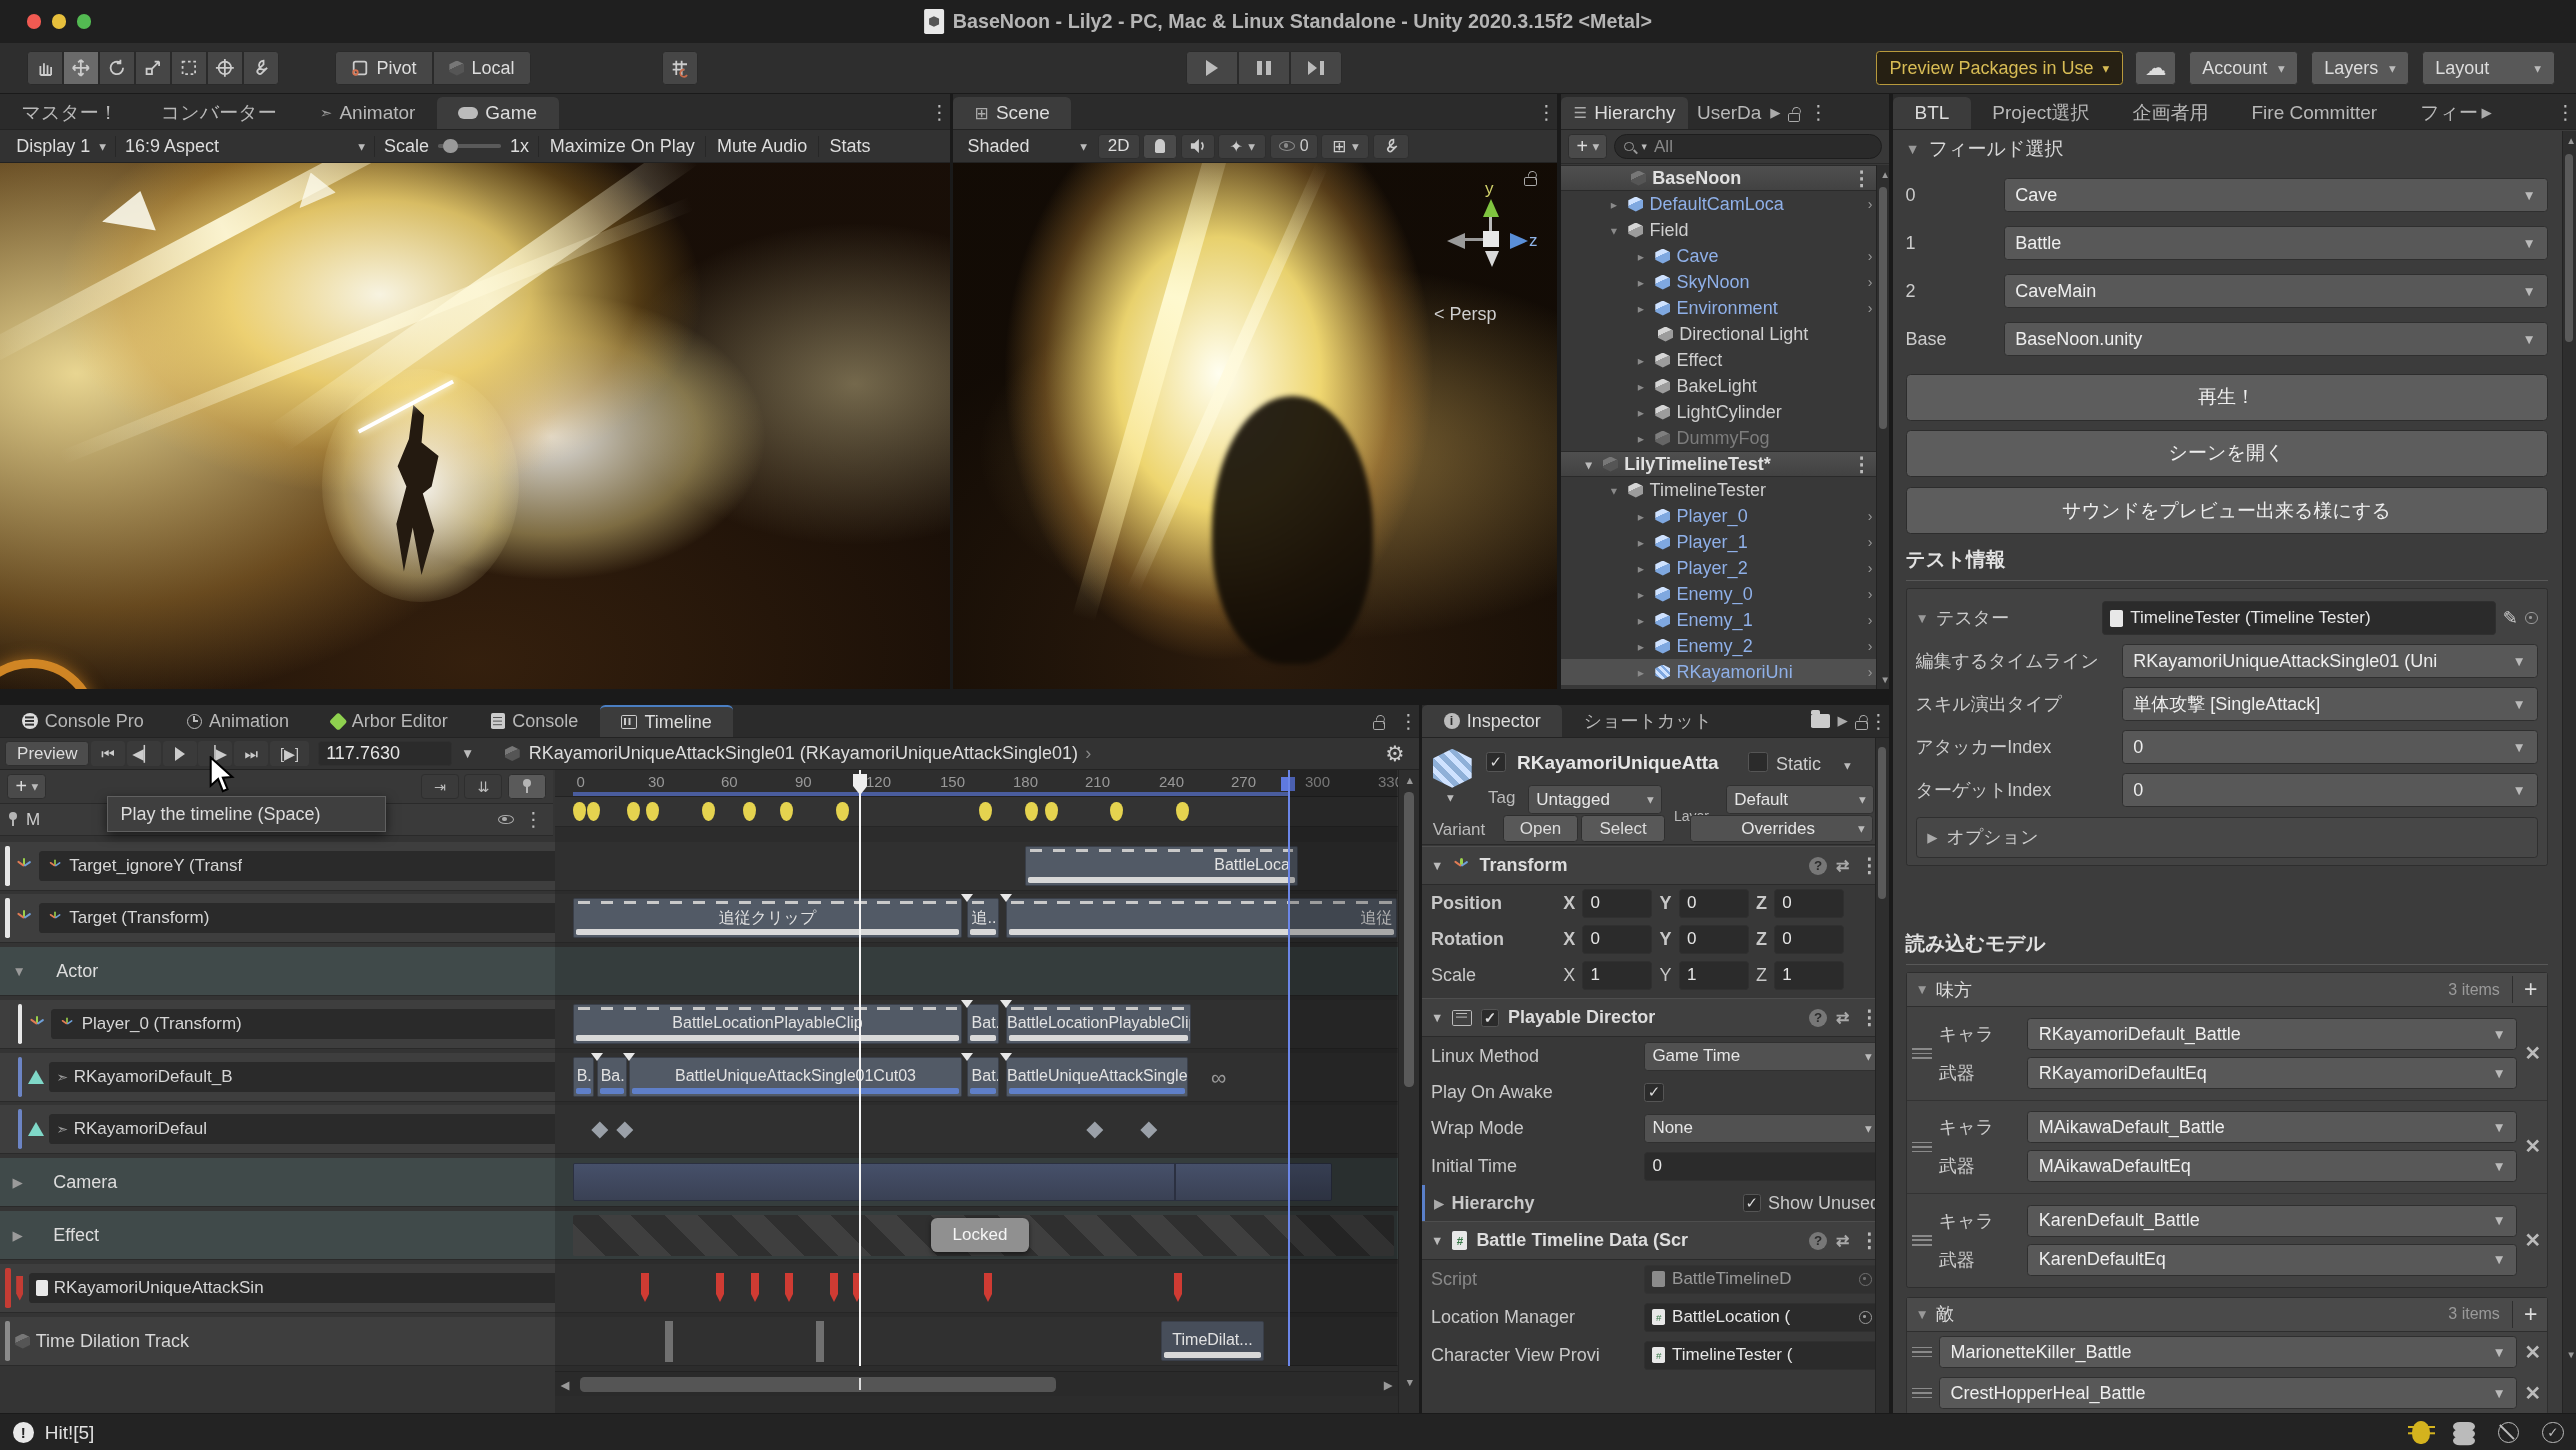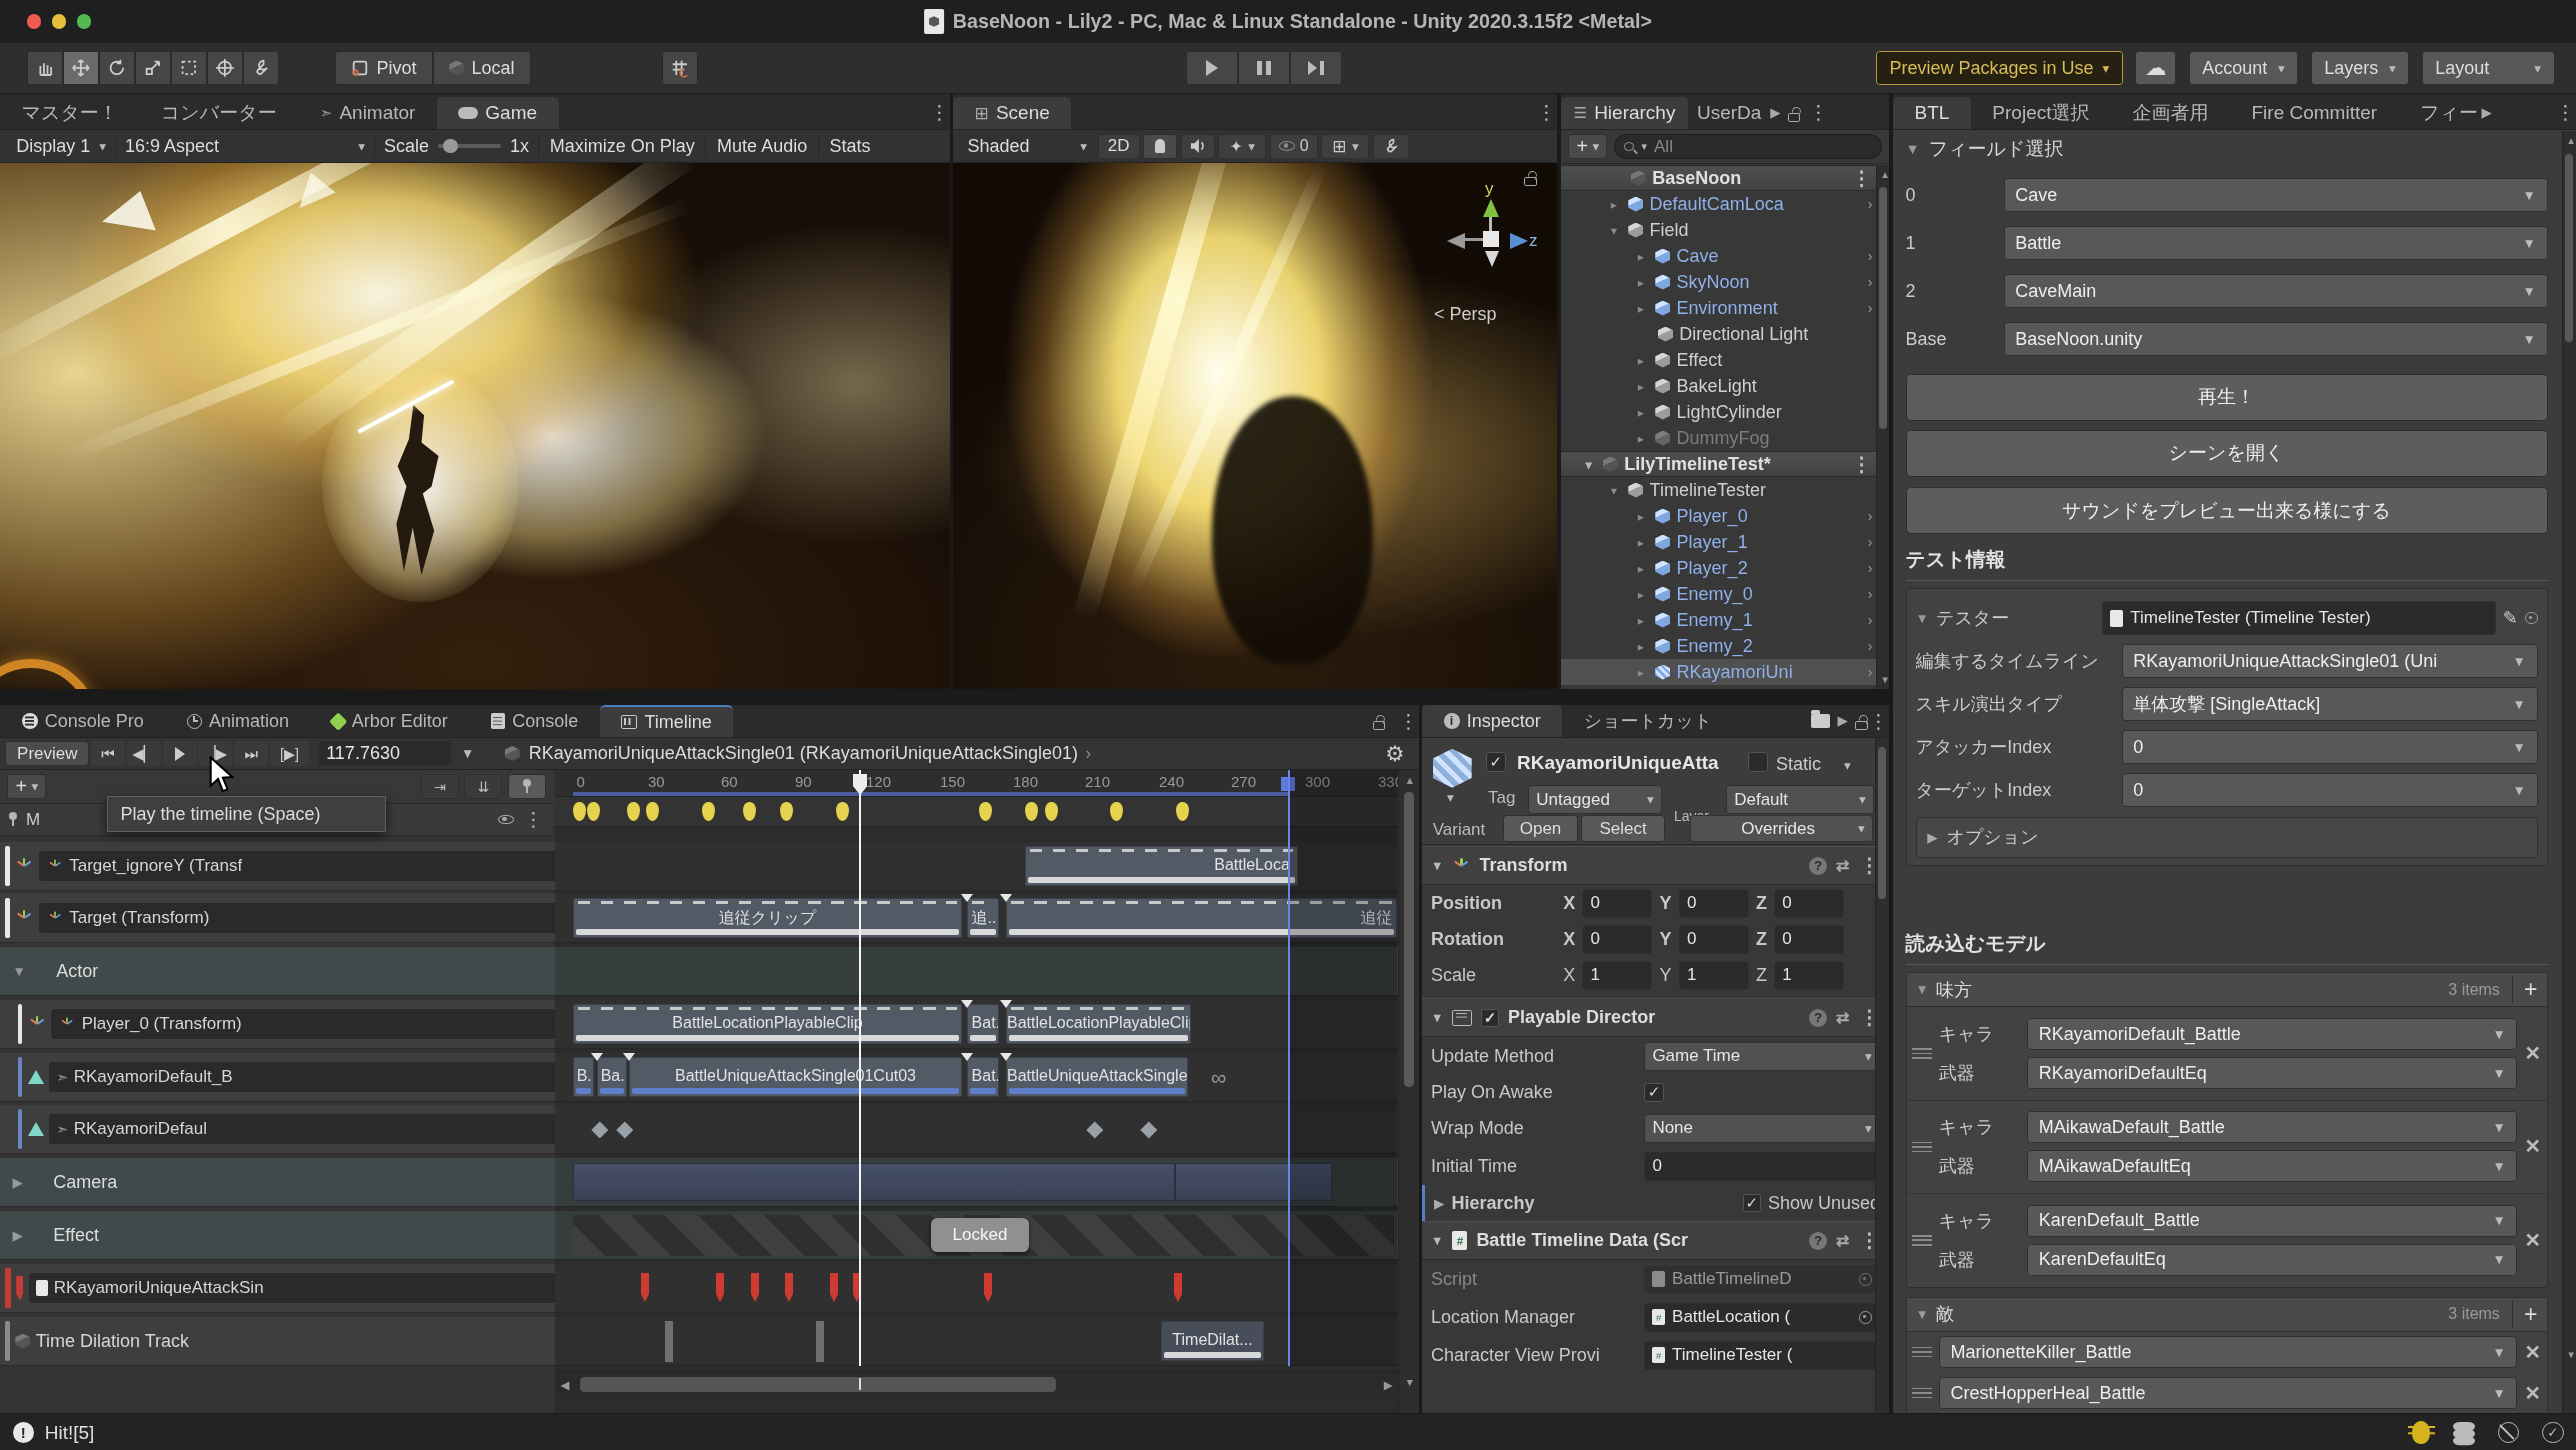--- a/index.html
+++ b/index.html
@@ -1242,21 +1242,21 @@
       <span style="width:19.7px;height:16px;border:1.8px solid #bbb;border-radius:1.8px;position:relative;">
           <i style="position:absolute;left:2.7px;top:1.8px;width:10.7px;height:1.8px;background:#bbb;box-shadow:0 3.6px 0 #bbb;"></i>
         </span>
       <span class="cbx on" style="width:18px;height:18px;"></span>
       <span>Playable Director</span>
       <span style="margin-left:auto;width:18px;height:18px;border-radius:50%;background:#777;color:#2b2b2b;font-size:13.4px;display:inline-flex;align-items:center;justify-content:center;">?</span>
       <span style="color:#aaa;font-size:16px;">⇄</span>
       <span class="kebab">⋮</span>
     </div>
     <div class="irow" style="height:38px;">
-      <span style="width:206px;">Update Method</span>
+      <span style="width:206px;">Linux Method</span>
       <div class="ifield" style="flex:1;">
           <span>Game Time</span>
           <span class="cv" style="margin-left:auto;">▾</span>
         </div>
     </div>
     <div class="irow" style="height:34px;">
       <span style="width:206px;">Play On Awake</span>
       <span class="cbx on"></span>
     </div>
     <div class="irow" style="height:38px;">

